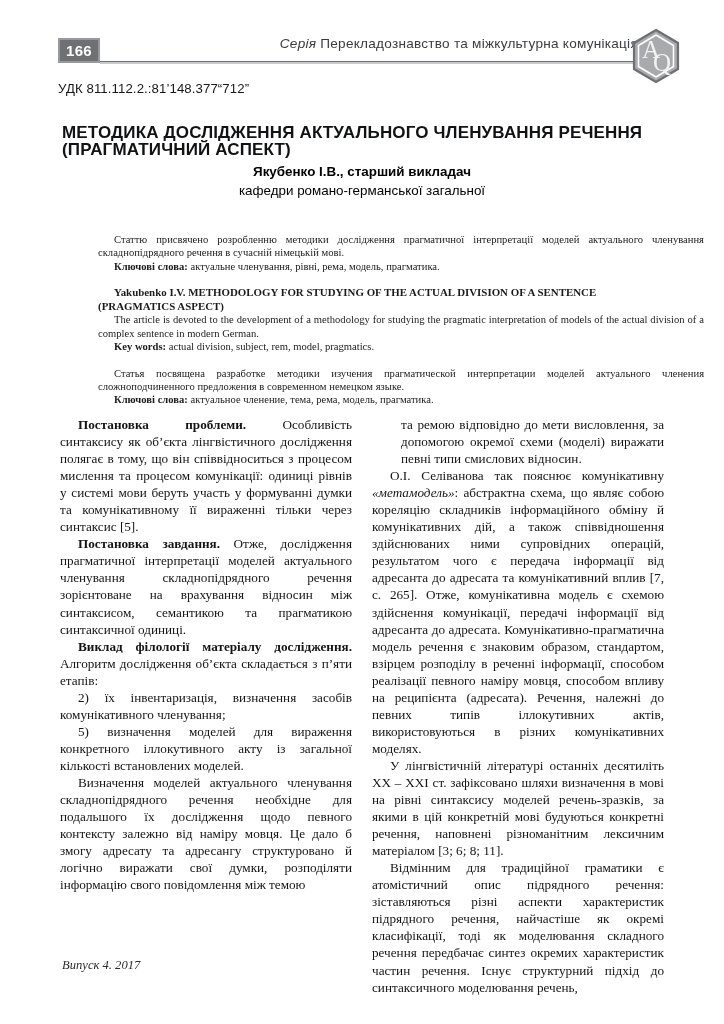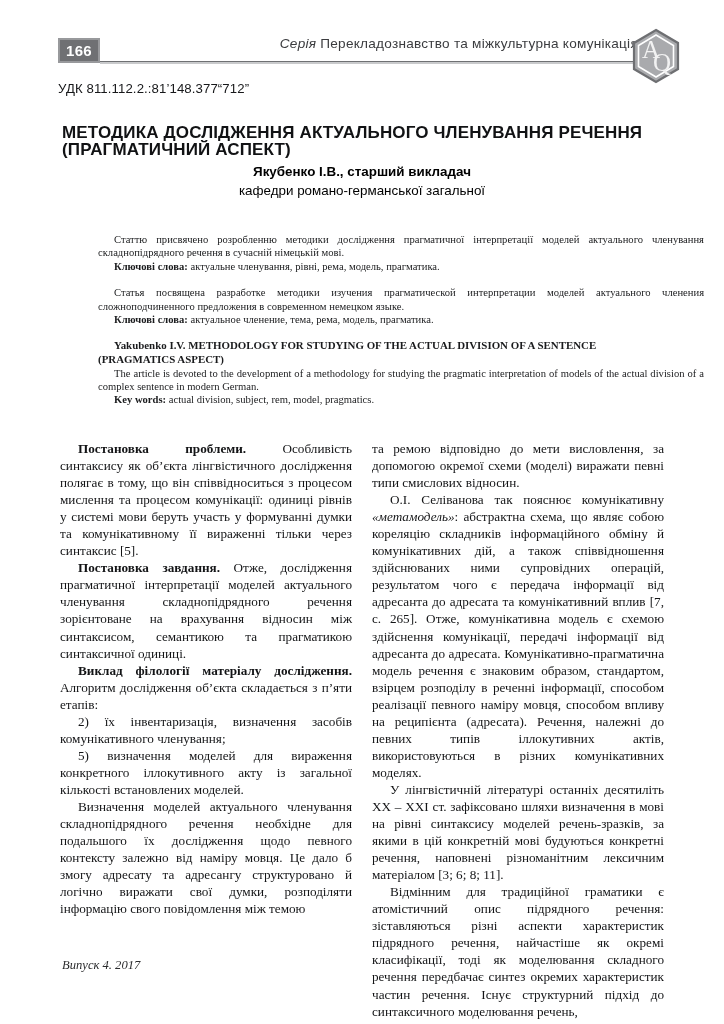--- a/index.html
+++ b/index.html
@@ -155,21 +155,21 @@
     margin: 0;
     font-weight: bold;
     font-size: 10.9px;
     line-height: 13.6px;
   }
 
   
   .body-cols {
     position: absolute;
     left: 60px;
-    top: 440px;
+    top: 416px;
     width: 604px;
     height: 520px;
   }
   .col {
     position: absolute;
     top: 0;
     width: 292px;
     font-family: "Liberation Serif", serif;
     font-size: 13.2px;
     line-height: 17.05px;
@@ -177,21 +177,21 @@
     color: #131416;
     -webkit-hyphens: none;
     hyphens: none;
   }
   .col-left { left: 0; }
   .col-right { left: 312px; }
   .col p {
     margin: 0;
     text-indent: 18px;
   }
-  .col p.noind { text-indent: 0; }
+  .col p.noind { text-indent: 0; margin-left: 29px; }
   .col .run-bold { font-weight: bold; }
   .col .ital { font-style: italic; }
 
   
   .footer {
     position: absolute;
     left: 62px;
     top: 958px;
     width: 602px;
     font-family: "Liberation Serif", serif;
@@ -232,29 +232,29 @@
   </div>
 
   <div class="abstracts">
 
     <div class="abs-block">
       <p class="abs-p">Статтю присвячено розробленню методики дослідження прагматичної інтерпретації моделей актуального членування складнопідрядного речення в сучасній німецькій мові.</p>
       <p class="abs-kw"><span class="bold">Ключові слова:</span><span> актуальне членування, рівні, рема, модель, прагматика.</span></p>
     </div>
 
     <div class="abs-block">
-      <p class="abs-p">Статья посвящена разработке методики изучения прагматической интерпретации моделей актуального членения сложноподчиненного предложения в современном немецком языке.</p>
-      <p class="abs-kw"><span class="bold">Ключові слова:</span><span> актуальное членение, тема, рема, модель, прагматика.</span></p>
-    </div>
-
-    <div class="abs-block">
       <p class="en-head">Yakubenko I.V. METHODOLOGY FOR STUDYING OF THE ACTUAL DIVISION OF A SENTENCE</p>
       <p class="en-head-2">(PRAGMATICS ASPECT)</p>
       <p class="abs-p">The article is devoted to the development of a methodology for studying the pragmatic interpretation of models of the actual division of a complex sentence in modern German.</p>
       <p class="abs-kw"><span class="bold">Key words:</span><span> actual division, subject, rem, model, pragmatics.</span></p>
+    </div>
+
+    <div class="abs-block">
+      <p class="abs-p">Статья посвящена разработке методики изучения прагматической интерпретации моделей актуального членения сложноподчиненного предложения в современном немецком языке.</p>
+      <p class="abs-kw"><span class="bold">Ключові слова:</span><span> актуальное членение, тема, рема, модель, прагматика.</span></p>
     </div>
 
   </div>
 
   <div class="body-cols">
 
     <div class="col col-left">
       <p><span class="run-bold">Постановка проблеми.</span><span> Особливість синтаксису як об’єкта лінгвістичного дослідження полягає в тому, що він співвідноситься з процесом мислення та процесом комунікації: одиниці рівнів у системі мови беруть участь у формуванні думки та комунікативному її вираженні тільки через синтаксис [5].</span></p>
       <p><span class="run-bold">Постановка завдання.</span><span> Отже, дослідження прагматичної інтерпретації моделей актуального членування складнопідрядного речення зорієнтоване на врахування відносин між синтаксисом, семантикою та прагматикою синтаксичної одиниці.</span></p>
       <p><span class="run-bold">Виклад філології матеріалу дослідження.</span><span> Алгоритм дослідження об’єкта складається з п’яти етапів:</span></p>

